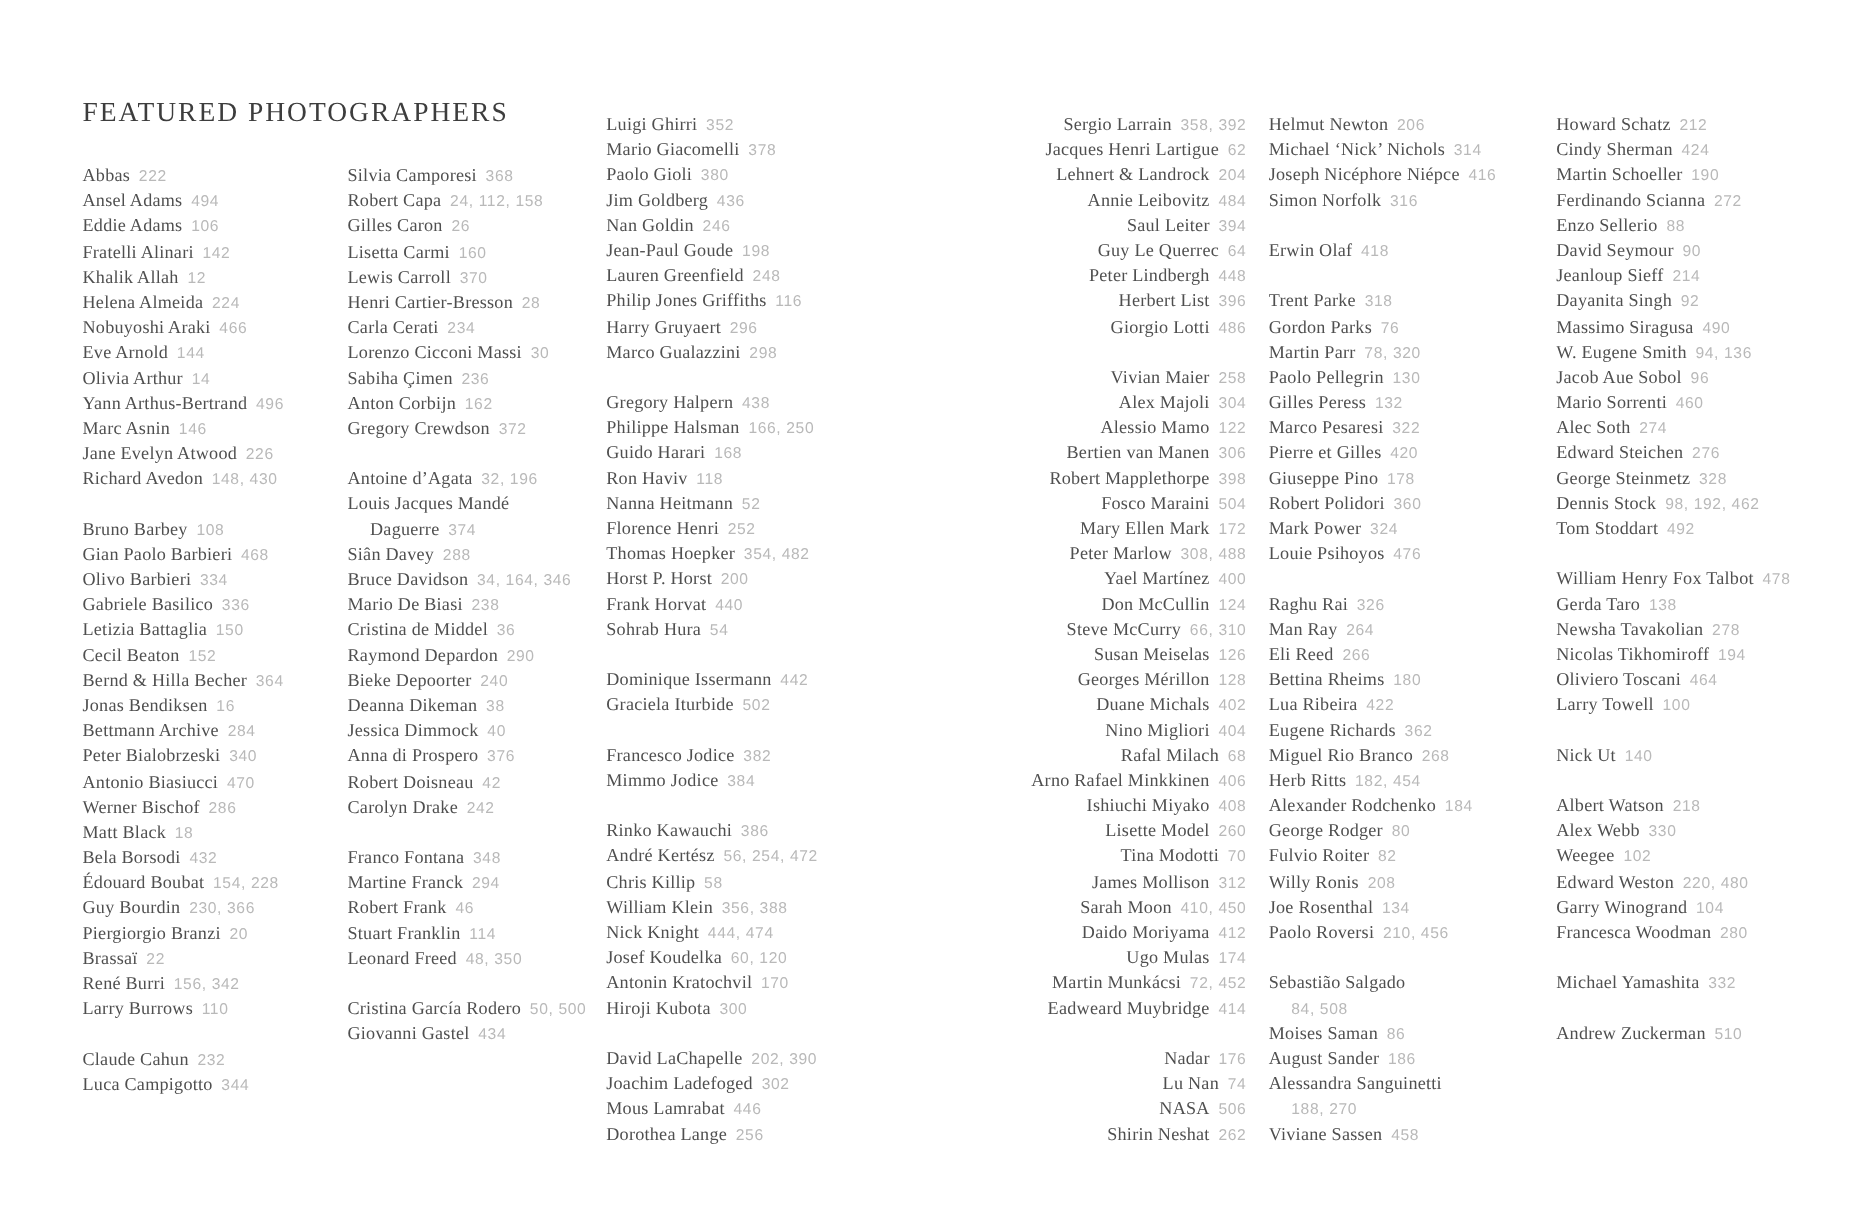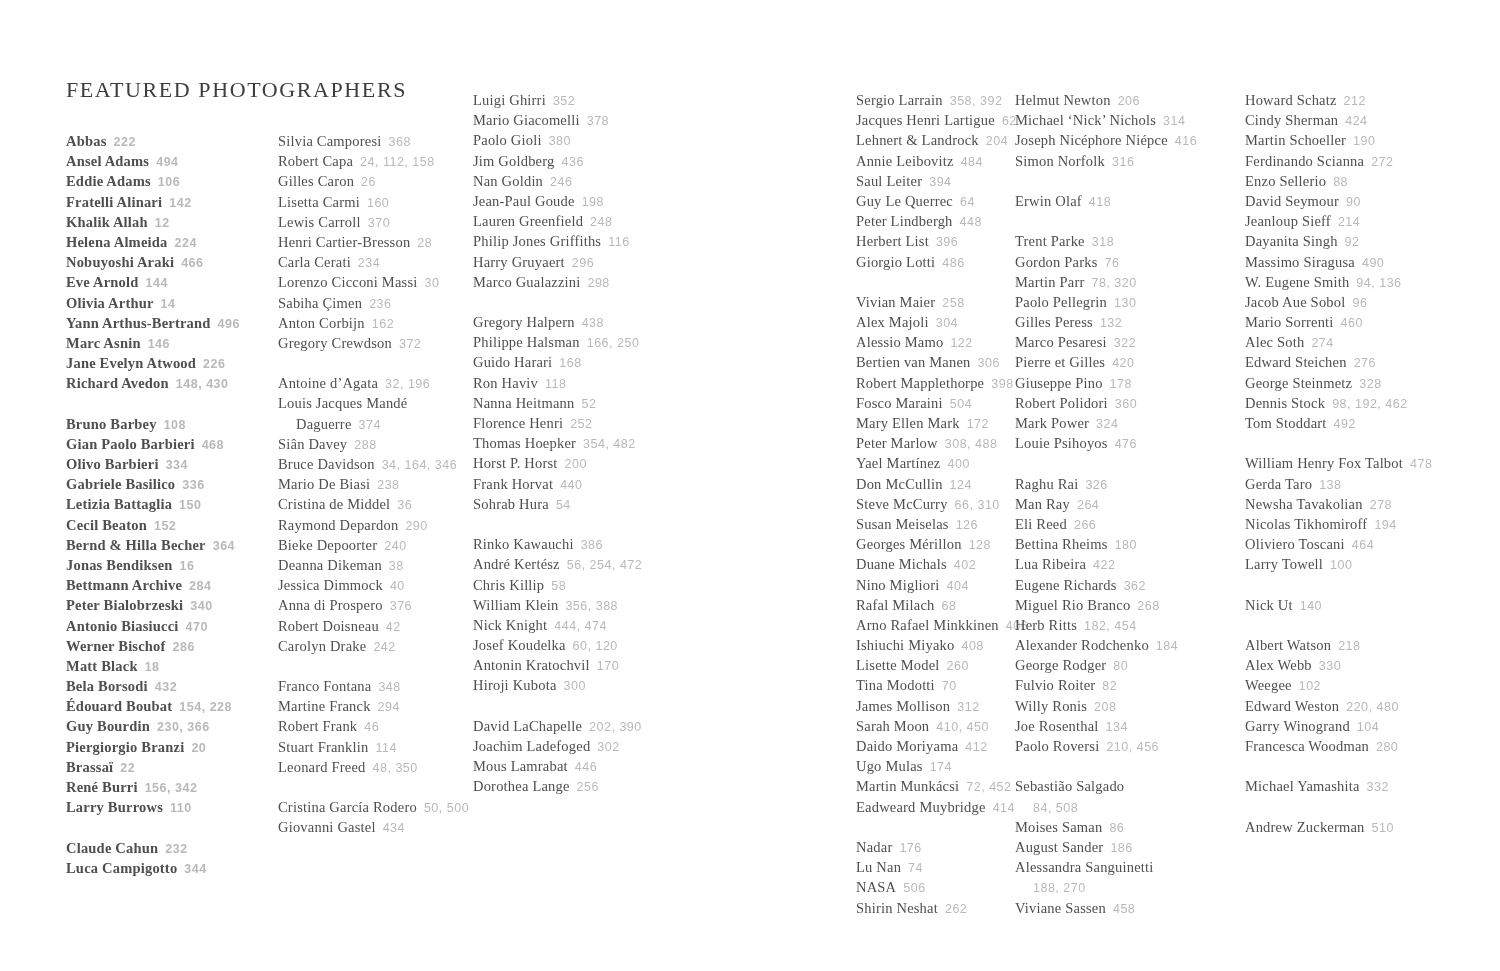--- a/index.html
+++ b/index.html
@@ -17,24 +17,24 @@
   .title {
     position: absolute;
     left: 66px;
     top: 62px;
     font-size: 22px;
     font-weight: 400;
     letter-spacing: 1.6px;
     color: var(--title-color, #3d3d3d);
   }
   .col { position: absolute; }
-  .col-1 { left: 66px;   top: 131px; font-weight: bold; }
+  .col-1 { left: 66px;   top: 131px; }
   .col-2 { left: 278px;  top: 131px; }
-  .col-3 { left: 473px;  top: 90px; }
-  .col-4 { left: 856px;  top: 90px; }
+  .col-3 { left: 485px;  top: 90px; }
+  .col-4 { left: 825px;  top: 90px; text-align: right; }
   .col-5 { left: 1015px; top: 90px; }
   .col-6 { left: 1245px; top: 90px; }
   .group { margin-bottom: 20.2px; }
   .line {
     height: 20.2px;
     line-height: 20.2px;
     white-space: nowrap;
   }
   .pname {
     font-size: 14.5px;
@@ -334,20 +334,36 @@
         </div>
         <div>
           <div class="line"><span class="pname">Frank Horvat</span><span class="pages">440</span></div>
         </div>
         <div>
           <div class="line"><span class="pname">Sohrab Hura</span><span class="pages">54</span></div>
         </div>
       </div>
       <div class="group">
         <div>
+          <div class="line"><span class="pname">Dominique Issermann</span><span class="pages">442</span></div>
+        </div>
+        <div>
+          <div class="line"><span class="pname">Graciela Iturbide</span><span class="pages">502</span></div>
+        </div>
+      </div>
+      <div class="group">
+        <div>
+          <div class="line"><span class="pname">Francesco Jodice</span><span class="pages">382</span></div>
+        </div>
+        <div>
+          <div class="line"><span class="pname">Mimmo Jodice</span><span class="pages">384</span></div>
+        </div>
+      </div>
+      <div class="group">
+        <div>
           <div class="line"><span class="pname">Rinko Kawauchi</span><span class="pages">386</span></div>
         </div>
         <div>
           <div class="line"><span class="pname">André Kertész</span><span class="pages">56, 254, 472</span></div>
         </div>
         <div>
           <div class="line"><span class="pname">Chris Killip</span><span class="pages">58</span></div>
         </div>
         <div>
           <div class="line"><span class="pname">William Klein</span><span class="pages">356, 388</span></div>

